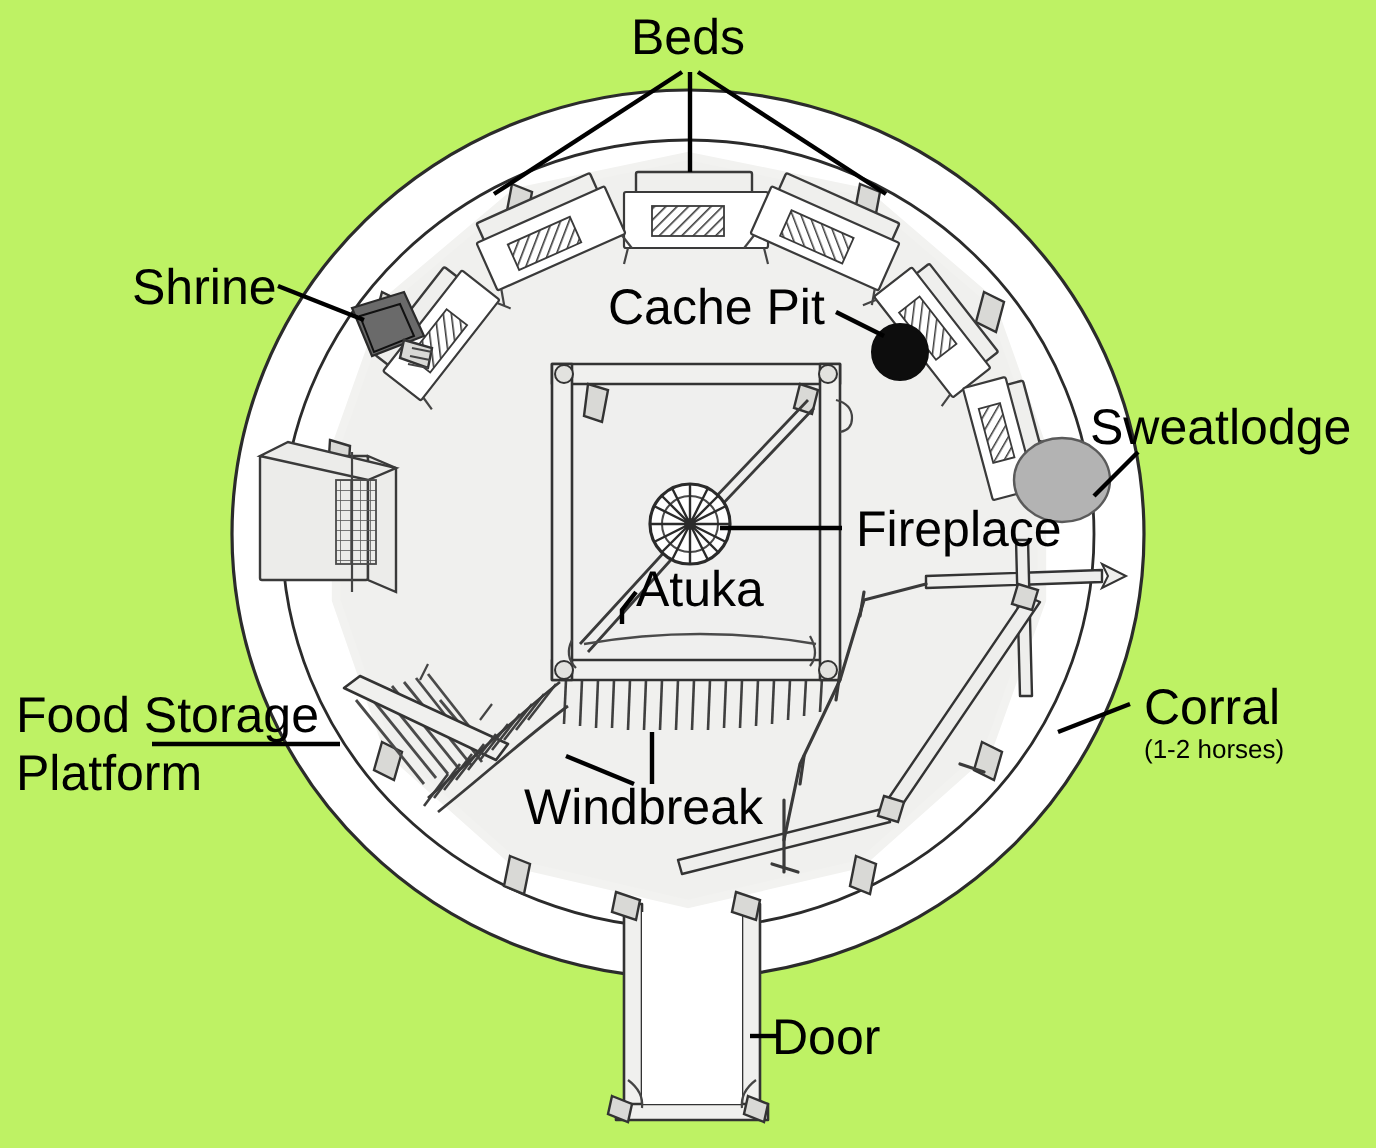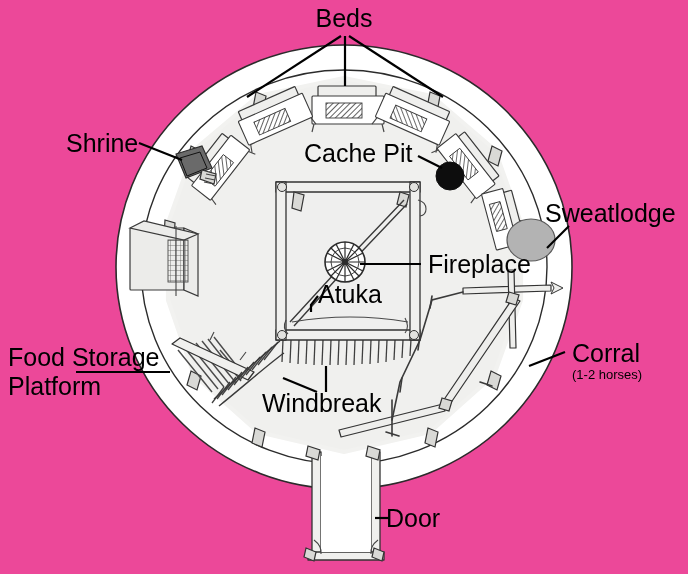--- a/index.html
+++ b/index.html
@@ -10,21 +10,21 @@
   body {
     width: 688px;
     height: 574px;
     overflow: hidden;
     font-family: "Liberation Sans", sans-serif;
   }
   #diagram-root {
     position: relative;
     width: 688px;
     height: 574px;
-    background: #ec4899;
+    background: #bef264;
   }
   svg#earthlodge-svg {
     display: block;
     width: 688px;
     height: 574px;
   }
   .lbl {
     font-family: "Liberation Sans", sans-serif;
     fill: #000000;
     font-weight: 400;

